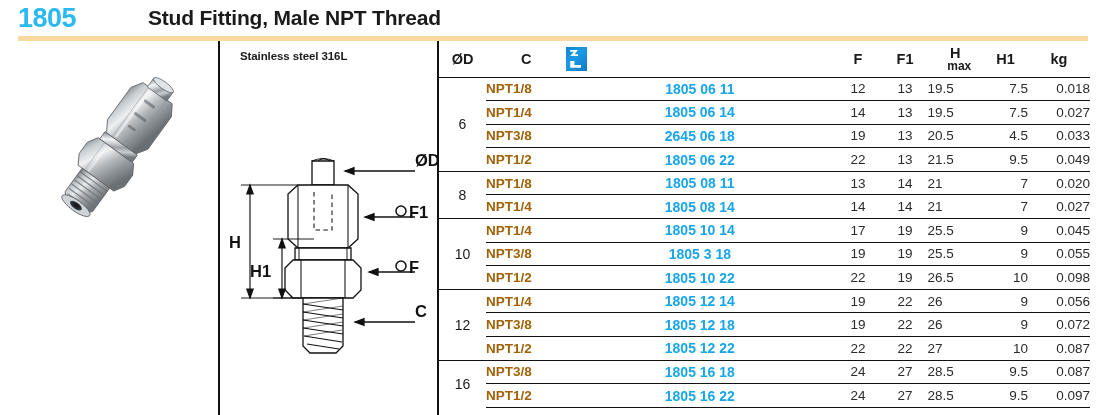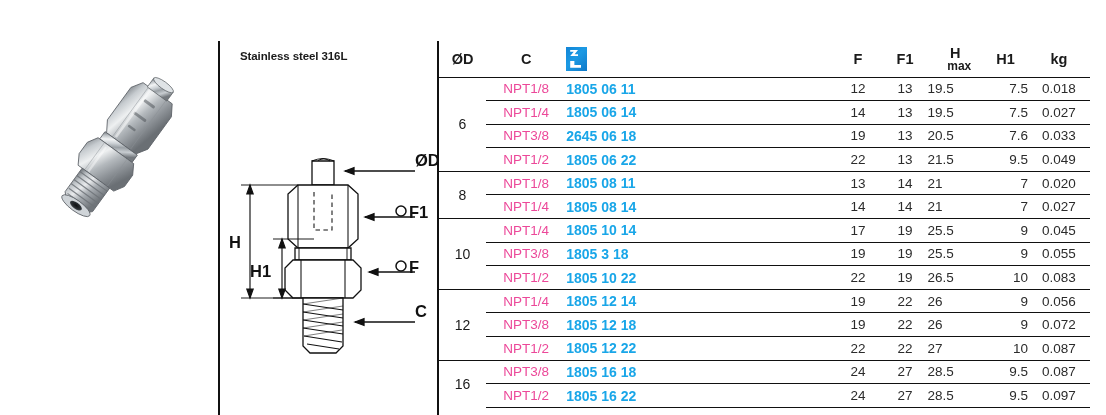--- a/index.html
+++ b/index.html
@@ -74,42 +74,47 @@
     content:""; position:absolute; left:4px; bottom:3px;
     width:11px; height:7px; background:#fff;
     clip-path:polygon(0 0,38% 0,38% 60%,100% 60%,100% 100%,0 100%);
   }
 
   tbody td {
     font-size:13.5px; color:#2b2b2b;
     height:23.6px; vertical-align:middle;
   }
   td.c-od   { width:44px;  text-align:center; font-size:14px; color:#1a1a1a; }
-  td.c-c    { width:75px;  text-align:center; color:#ec4899; }
-  td.c-ref  { width:250px; text-align:left; padding-left:8px;
+  td.c-c    { width:75px;  color:#a16207;font-weight:bold; }
+  td.c-ref  { width:250px; text-align:center; padding-left:8px;
               color:#19A6E8; font-weight:bold; font-size:14px; letter-spacing:0px; }
   td.c-f    { width:46px;  text-align:center; }
   td.c-f1   { width:42px;  text-align:center; }
   td.c-hmax { width:52px;  text-align:left; }
   td.c-h1   { width:42px;  text-align:right; }
-  td.c-kg   { width:58px;  text-align:center; }
+  td.c-kg   { width:58px;  text-align:right; }
 
   th.h-od{width:44px;} th.h-c{width:75px;} th.h-ref{width:250px; text-align:left; padding-left:6px;}
   th.h-f{width:46px;} th.h-f1{width:42px;} th.h-hmax{width:52px;} th.h-h1{width:42px;} th.h-kg{width:58px;}
 
   
   tr.sep-group > td { border-top:1.7px solid #111; }
   tr.sep-inner > td.sep-line { border-top:1px solid #111; }
   tr.last-row > td { border-bottom:1.7px solid #111; }
 </style>
 </head>
 <body>
 
 <div class="page">
 
+  <div class="header">
+    <div class="page-number">1805</div>
+    <div class="page-title">Stud Fitting, Male NPT Thread</div>
+    <div class="rule-orange"></div>
+  </div>
 
   <div class="vdiv vdiv-a"></div>
   <div class="vdiv vdiv-b"></div>
 
   <div class="photo-panel">
     <div class="photo-wrap">
       <svg width="160" height="165" viewBox="0 0 160 165">
         <defs>
           <linearGradient id="steelBody" x1="0" y1="0" x2="1" y2="0.35">
             <stop offset="0%" stop-color="#6f7479"></stop>
@@ -294,21 +299,21 @@
             <td class="c-hmax sep-line">19.5</td>
             <td class="c-h1 sep-line">7.5</td>
             <td class="c-kg sep-line">0.027</td>
           </tr>
           <tr class="sep-inner">
             <td class="c-c sep-line">NPT3/8</td>
             <td class="c-ref sep-line">2645 06 18</td>
             <td class="c-f sep-line">19</td>
             <td class="c-f1 sep-line">13</td>
             <td class="c-hmax sep-line">20.5</td>
-            <td class="c-h1 sep-line">7.6</td>
+            <td class="c-h1 sep-line">4.5</td>
             <td class="c-kg sep-line">0.033</td>
           </tr>
           <tr class="sep-inner">
             <td class="c-c sep-line">NPT1/2</td>
             <td class="c-ref sep-line">1805 06 22</td>
             <td class="c-f sep-line">22</td>
             <td class="c-f1 sep-line">13</td>
             <td class="c-hmax sep-line">21.5</td>
             <td class="c-h1 sep-line">9.5</td>
             <td class="c-kg sep-line">0.049</td>
@@ -351,21 +356,21 @@
             <td class="c-h1 sep-line">9</td>
             <td class="c-kg sep-line">0.055</td>
           </tr>
           <tr class="sep-inner">
             <td class="c-c sep-line">NPT1/2</td>
             <td class="c-ref sep-line">1805 10 22</td>
             <td class="c-f sep-line">22</td>
             <td class="c-f1 sep-line">19</td>
             <td class="c-hmax sep-line">26.5</td>
             <td class="c-h1 sep-line">10</td>
-            <td class="c-kg sep-line">0.083</td>
+            <td class="c-kg sep-line">0.098</td>
           </tr>
           <tr class="sep-group">
             <td class="c-od" rowspan="3">12</td>
             <td class="c-c sep-line">NPT1/4</td>
             <td class="c-ref sep-line">1805 12 14</td>
             <td class="c-f sep-line">19</td>
             <td class="c-f1 sep-line">22</td>
             <td class="c-hmax sep-line">26</td>
             <td class="c-h1 sep-line">9</td>
             <td class="c-kg sep-line">0.056</td>

